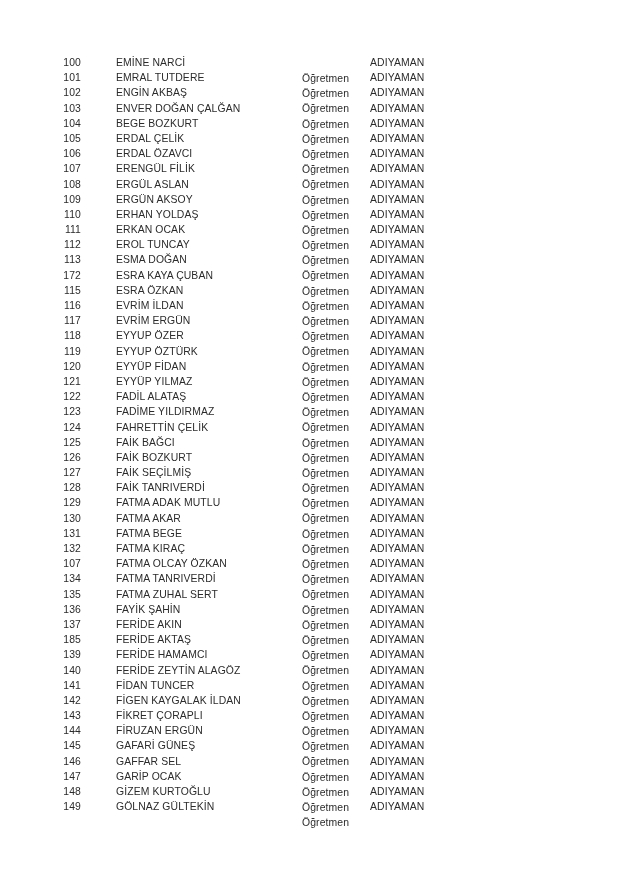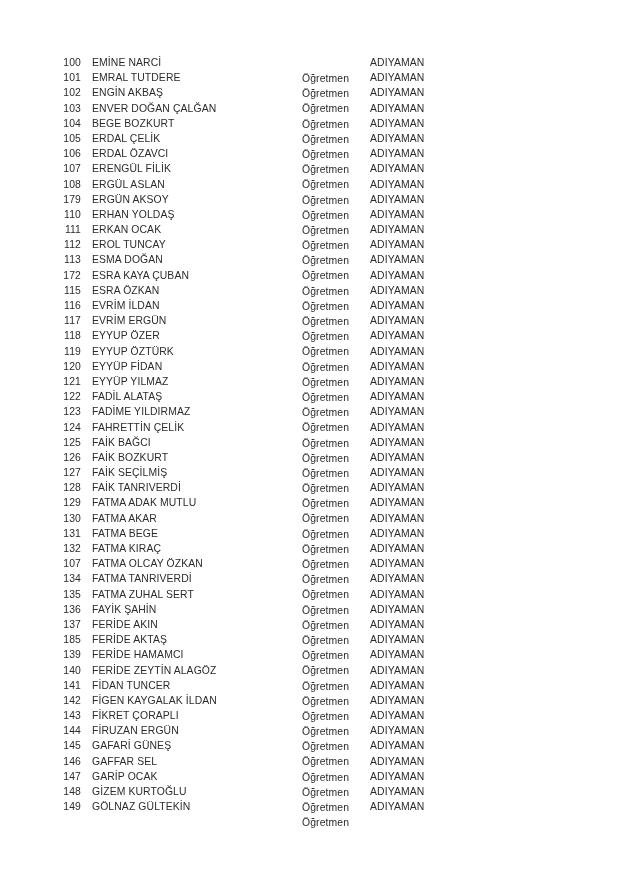--- a/index.html
+++ b/index.html
@@ -35,21 +35,21 @@
     color: #2b2b2b;
     letter-spacing: 0.01em;
     white-space: nowrap;
   }
   .c-no {
     left: 62px;
     width: 19px;
     text-align: right;
   }
   .c-name {
-    left: 76px;
+    left: 100px;
     padding-left: 16px;
   }
   .c-title {
     left: 302px;
     margin-top: 16px;
   }
   .c-province {
     left: 370px;
   }
 </style>
@@ -106,21 +106,21 @@
         <span class="cell c-title">Öğretmen</span>
         <span class="cell c-province">ADIYAMAN</span>
       </div>
       <div class="row">
         <span class="cell c-no">108</span>
         <span class="cell c-name">ERGÜL ASLAN</span>
         <span class="cell c-title">Öğretmen</span>
         <span class="cell c-province">ADIYAMAN</span>
       </div>
       <div class="row">
-        <span class="cell c-no">179</span>
+        <span class="cell c-no">109</span>
         <span class="cell c-name">ERGÜN AKSOY</span>
         <span class="cell c-title">Öğretmen</span>
         <span class="cell c-province">ADIYAMAN</span>
       </div>
       <div class="row">
         <span class="cell c-no">110</span>
         <span class="cell c-name">ERHAN YOLDAŞ</span>
         <span class="cell c-title">Öğretmen</span>
         <span class="cell c-province">ADIYAMAN</span>
       </div>

